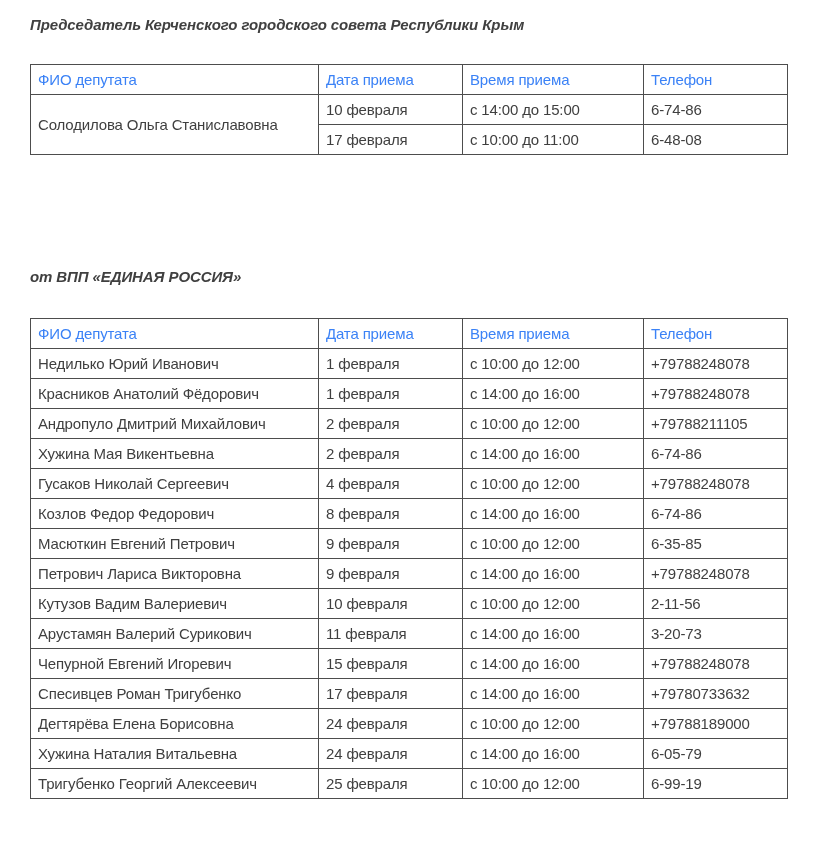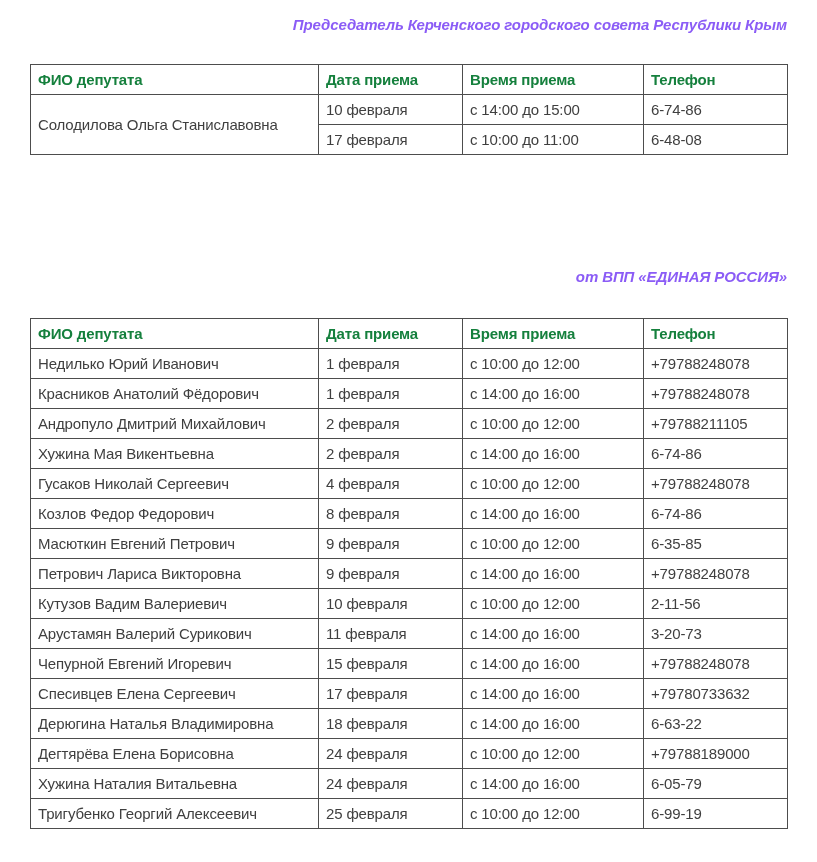--- a/index.html
+++ b/index.html
@@ -11,24 +11,23 @@
     width: 817px;
     font-family: "Liberation Sans", sans-serif;
     color: #3b3b3b;
     box-sizing: border-box;
     padding: 14px 30px 0 30px;
   }
   .section-title {
     font-size: 15px;
     font-weight: bold;
     font-style: italic;
-    color: #8b5cf6;
+    color: #404040;
     margin: 0;
     letter-spacing: -0.1px;
-    text-align: right;
   }
   #section1-title { margin-top: 2px; }
   #section2-title { margin-top: 113px; }
   table.schedule {
     border-collapse: collapse;
     table-layout: fixed;
     width: 757px;
     font-size: 15px;
     color: #3f3f3f;
     letter-spacing: -0.15px;
@@ -40,22 +39,22 @@
     border: 1px solid #4d4d4d;
     padding: 4px 8px 4px 7px;
     height: 21px;
     text-align: left;
     vertical-align: middle;
     overflow: hidden;
     white-space: nowrap;
     box-sizing: content-box;
   }
   table.schedule th {
-    font-weight: bold;
-    color: #15803d;
+    font-weight: normal;
+    color: #3b82f6;
   }
   col.c-fio   { width: 288px; }
   col.c-date  { width: 144px; }
   col.c-time  { width: 181px; }
   col.c-phone { width: 144px; }
 </style>
 </head>
 <body>
 
 <h2 class="section-title" id="section1-title">Председатель Керченского городского совета Республики Крым</h2>
@@ -168,30 +167,24 @@
         <td>с 14:00 до 16:00</td>
         <td>3-20-73</td>
       </tr>
       <tr>
         <td>Чепурной Евгений Игоревич</td>
         <td>15 февраля</td>
         <td>с 14:00 до 16:00</td>
         <td>+79788248078</td>
       </tr>
       <tr>
-        <td>Спесивцев Елена Сергеевич</td>
+        <td>Спесивцев Роман Тригубенко</td>
         <td>17 февраля</td>
         <td>с 14:00 до 16:00</td>
         <td>+79780733632</td>
-      </tr>
-      <tr>
-        <td>Дерюгина Наталья Владимировна</td>
-        <td>18 февраля</td>
-        <td>с 14:00 до 16:00</td>
-        <td>6-63-22</td>
       </tr>
       <tr>
         <td>Дегтярёва Елена Борисовна</td>
         <td>24 февраля</td>
         <td>с 10:00 до 12:00</td>
         <td>+79788189000</td>
       </tr>
       <tr>
         <td>Хужина Наталия Витальевна</td>
         <td>24 февраля</td>

